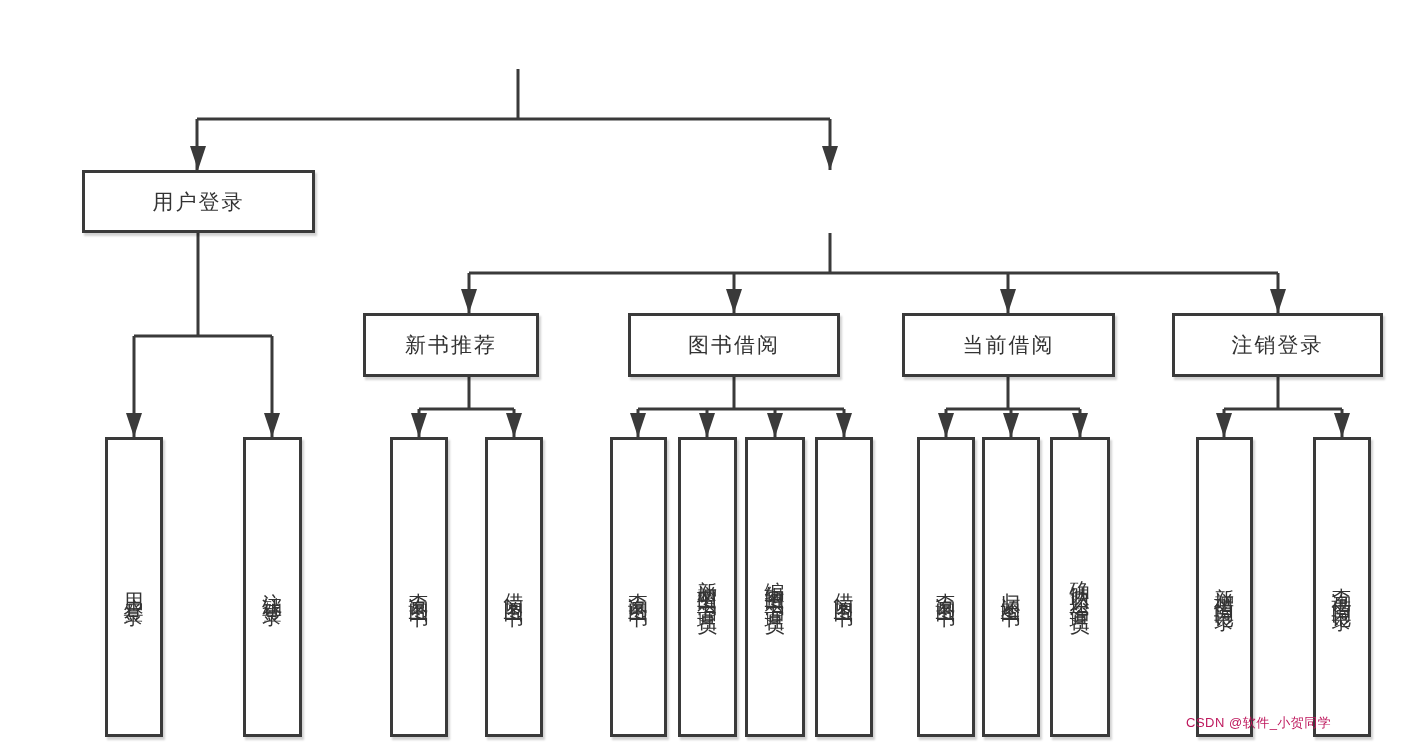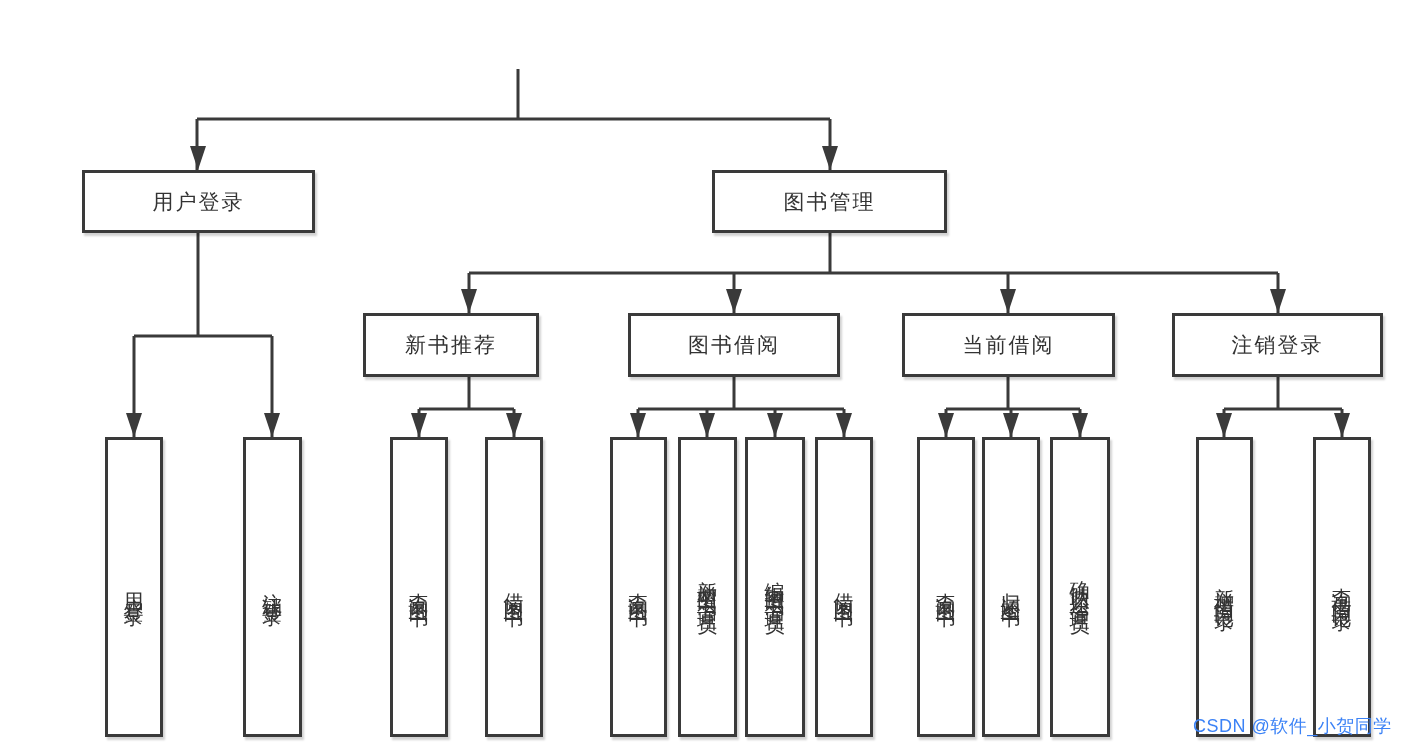--- a/index.html
+++ b/index.html
@@ -35,26 +35,25 @@
     text-orientation: mixed;
     font-size: 20px;
     letter-spacing: 5px;
     line-height: 1;
     white-space: nowrap;
   }
   .watermark {
     position: absolute;
     left: 1186px;
     top: 714px;
-    font-size: 18px;
+    font-size: 13px;
     letter-spacing: 0.5px;
-    color: #3b82f6;
+    color: #be185d;
     z-index: 3;
     white-space: nowrap;
-    margin-left: 7px;
   }
 </style>
 </head>
 <body>
 
 <div class="canvas">
 
   <svg class="wires" width="1405" height="747" viewBox="0 0 1405 747">
     <g stroke="#3a3a3a" stroke-width="3" fill="none">
       <path d="M518 69 V119 M197 119 H830 M197 119 V170 M830 119 V170"></path>
@@ -81,21 +80,20 @@
       <path d="M938 413 L954 413 L946 437 Z M1003 413 L1019 413 L1011 437 Z M1072 413 L1088 413 L1080 437 Z" fill="#3a3a3a" stroke="none"></path>
     </g>
     <g stroke="#3a3a3a" stroke-width="3" fill="none">
       <path d="M1278 377 V409 M1224 409 H1342 M1224 409 V437 M1342 409 V437"></path>
       <path d="M1216 413 L1232 413 L1224 437 Z M1334 413 L1350 413 L1342 437 Z" fill="#3a3a3a" stroke="none"></path>
     </g>
   </svg>
 
 
   <div class="node h" style="left:82px; top:170px; width:233px; height:63px;">用户登录</div>
-  <div class="node h" style="left:712px; top:170px; width:235px; height:63px;">图书管理</div>
 
   <div class="node h" style="left:363px; top:313px; width:176px; height:64px;">新书推荐</div>
   <div class="node h" style="left:628px; top:313px; width:212px; height:64px;">图书借阅</div>
   <div class="node h" style="left:902px; top:313px; width:213px; height:64px;">当前借阅</div>
   <div class="node h" style="left:1172px; top:313px; width:211px; height:64px;">注销登录</div>
 
   <div class="node v" style="left:105px; top:437px; width:58px; height:300px;">
     <span>用户登录</span>
   </div>
   <div class="node v" style="left:243px; top:437px; width:59px; height:300px;">

